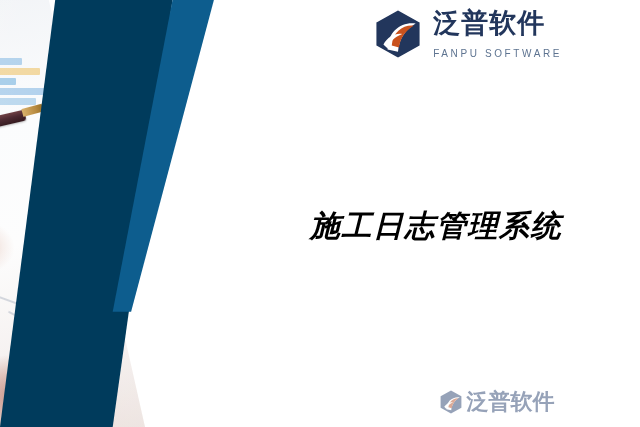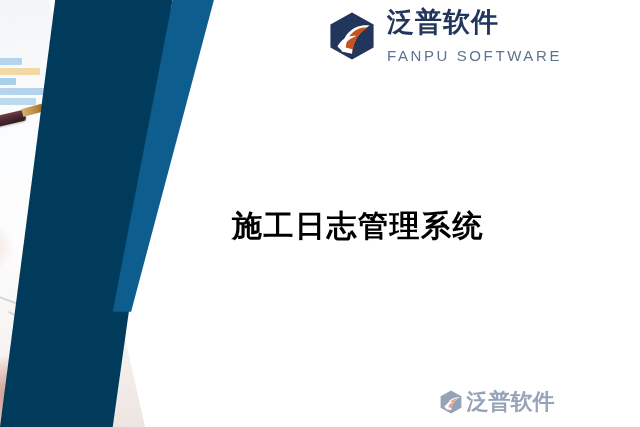--- a/index.html
+++ b/index.html
@@ -117,40 +117,41 @@
   .brand-mark { width: 52px; height: 52px; display:block; }
   .brand-text { display: flex; flex-direction: column; line-height: 1; }
   .brand-cn {
     font-size: 27px;
     font-weight: bold;
     color: #22365c;
     letter-spacing: 1px;
     font-family: "DejaVu Sans", sans-serif;
   }
   .brand-en {
-    font-size: 15px;
+    font-size: 10px;
     color: #5d7390;
     letter-spacing: 2.6px;
     margin-top: 13px;
     font-family: "Liberation Sans", sans-serif;
   }
 
   
   .title {
     position: absolute;
     left: 232px;
     top: 206px;
     width: 330px;
-    text-align: left;
+    text-align: right;
     font-family: "DejaVu Serif", "Liberation Serif", serif;
     font-size: 30px;
     font-weight: bold;
     color: #000000;
     letter-spacing: 1.5px;
     white-space: nowrap;
+    font-style: italic;
   }
 
   
   .watermark {
     position: absolute;
     right: 10px;
     bottom: 12px;
     width: 140px;
     text-align: center;
     opacity: 0.92;

